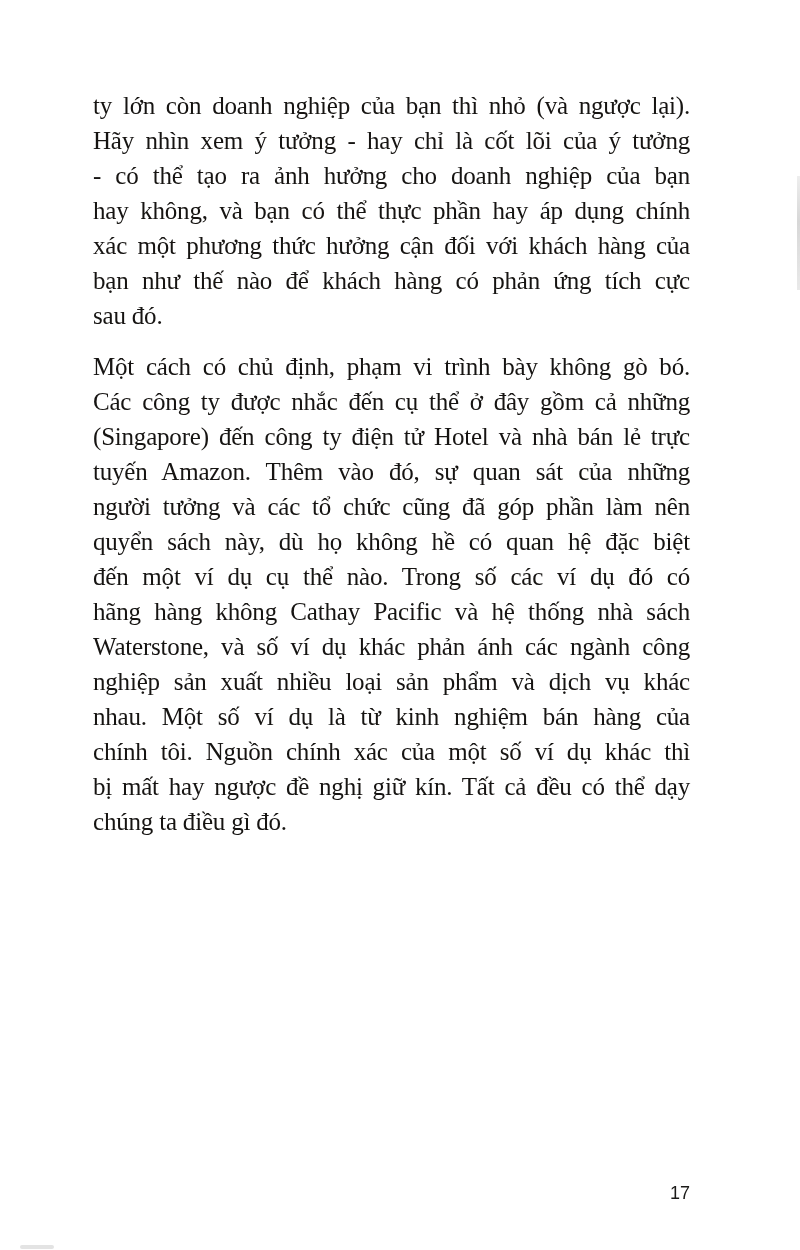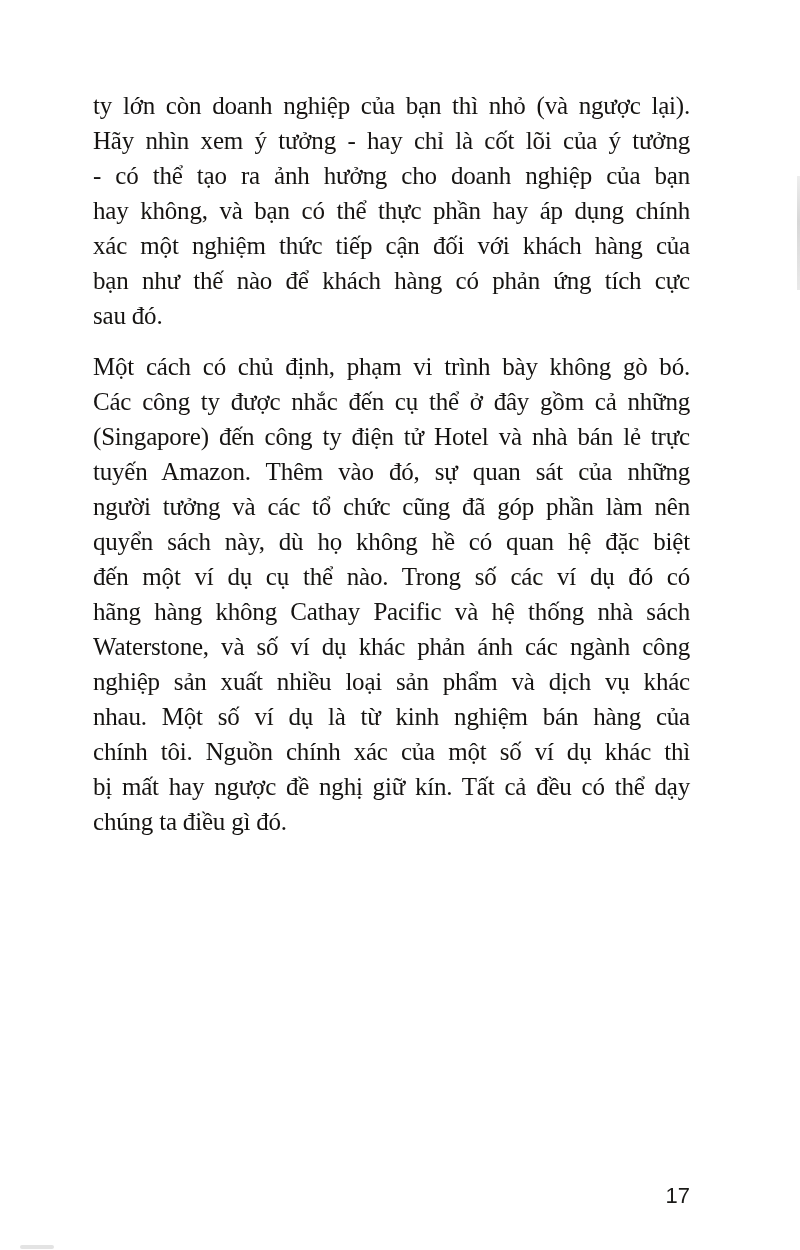--- a/index.html
+++ b/index.html
@@ -52,21 +52,21 @@
     font-style: italic;
     font-size: 17px;
     letter-spacing: 0.2px;
     color: #1b1a18;
   }
   #footer-page-number {
     position: absolute;
     right: 0;
     top: 0;
     font-family: "Liberation Sans", sans-serif;
-    font-size: 22px;
+    font-size: 18px;
     color: #1b1a18;
   }
   .scan-line-right {
     position: absolute;
     right: 0;
     top: 176px;
     width: 3px;
     height: 114px;
     background: linear-gradient(to bottom, #eeeeee, #d7d7d7 40%, #e9e9e9);
   }
@@ -85,21 +85,21 @@
 
 <div id="book-page">
 
   <div id="text-block">
 
     <div class="paragraph">
       <div class="line">ty lớn còn doanh nghiệp của bạn thì nhỏ (và ngược lại).</div>
       <div class="line">Hãy nhìn xem ý tưởng - hay chỉ là cốt lõi của ý tưởng</div>
       <div class="line">- có thể tạo ra ảnh hưởng cho doanh nghiệp của bạn</div>
       <div class="line">hay không, và bạn có thể thực phần hay áp dụng chính</div>
-      <div class="line">xác một nghiệm thức tiếp cận đối với khách hàng của</div>
+      <div class="line">xác một phương thức hưởng cận đối với khách hàng của</div>
       <div class="line">bạn như thế nào để khách hàng có phản ứng tích cực</div>
       <div class="line last">sau đó.</div>
     </div>
 
     <div class="paragraph">
       <div class="line">Một cách có chủ định, phạm vi trình bày không gò bó.</div>
       <div class="line">Các công ty được nhắc đến cụ thể ở đây gồm cả những</div>
       <div class="line">(Singapore) đến công ty điện tử Hotel và nhà bán lẻ trực</div>
       <div class="line">tuyến Amazon. Thêm vào đó, sự quan sát của những</div>
       <div class="line">người tưởng và các tổ chức cũng đã góp phần làm nên</div>

